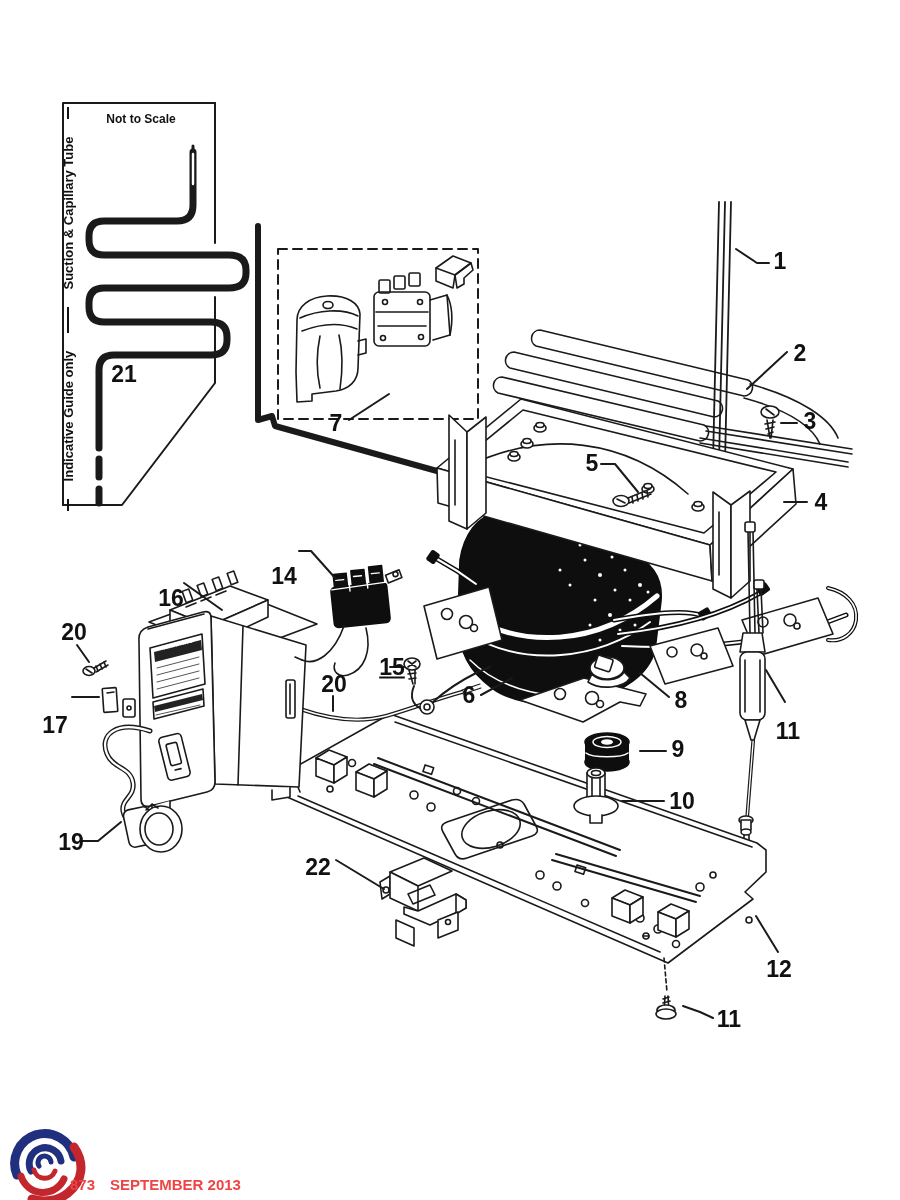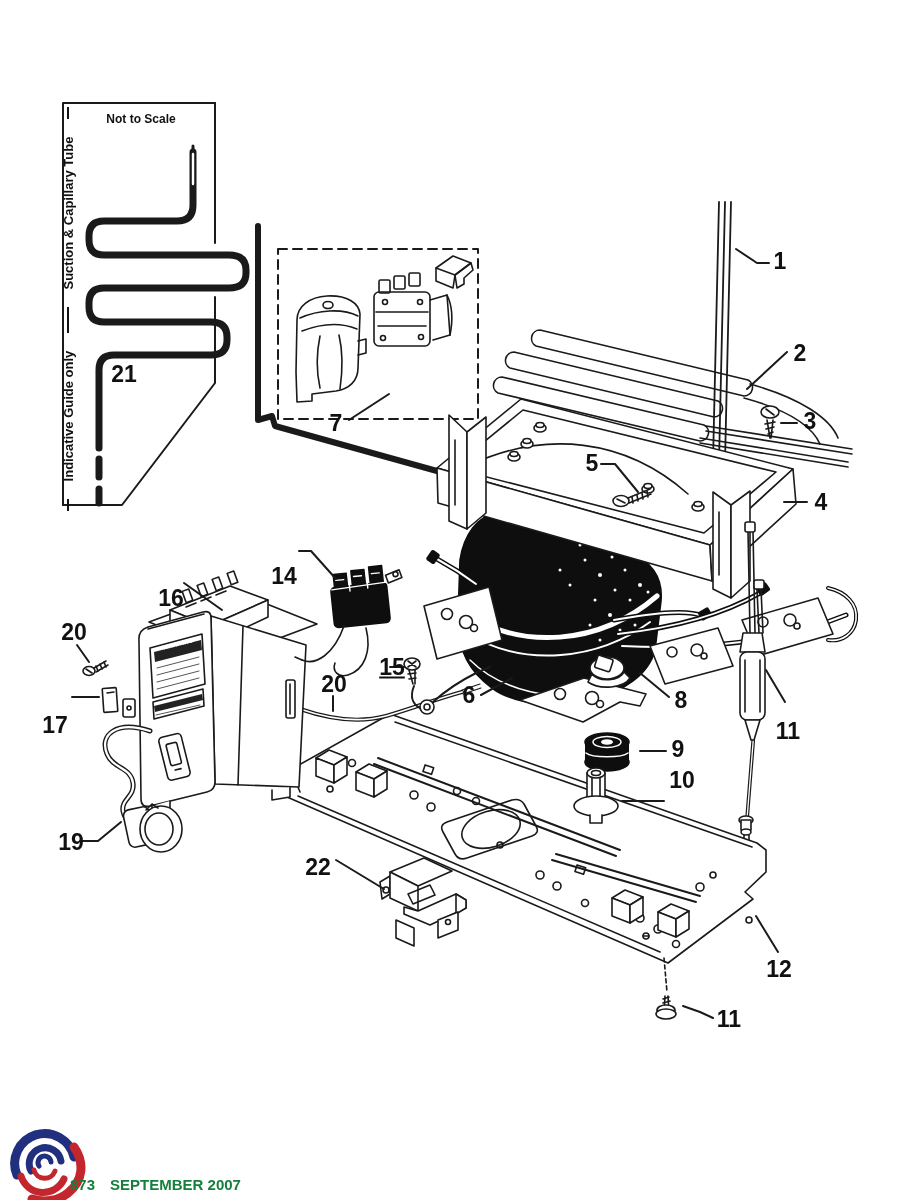--- a/index.html
+++ b/index.html
@@ -6,21 +6,21 @@
 html,body{margin:0;padding:0;background:#fff;}
 body{width:900px;height:1200px;font-family:"Liberation Sans",sans-serif;}
 .stage{position:relative;width:900px;height:1200px;background:#fff;overflow:hidden;}
 .stage svg{position:absolute;left:0;top:0;}
 .callout{position:absolute;transform:translate(-50%,-50%);font-weight:bold;font-size:23px;color:#111;line-height:1;white-space:nowrap;}
 .note{position:absolute;font-weight:bold;font-size:12px;color:#111;white-space:nowrap;}
 .vlabel{position:absolute;left:-134px;top:300px;width:404px;height:18px;display:flex;align-items:center;justify-content:space-between;gap:6px;transform:rotate(-90deg);font-weight:bold;font-size:13px;color:#111;white-space:nowrap;}
 .vlabel .dash{height:0;border-top:2.4px solid #111;}
 .d-sm{width:12px;} .d-md{width:26px;}
 .warning-txt{position:absolute;left:153px;top:641px;width:50px;text-align:center;transform:rotate(-14deg);font-size:6px;font-weight:bold;color:#fff;letter-spacing:.4px;}
-.footer-text{position:absolute;left:70px;top:1176px;display:flex;gap:15px;font-weight:bold;font-size:15px;color:#15803d;white-space:nowrap;}
+.footer-text{position:absolute;left:70px;top:1176px;display:flex;gap:15px;font-weight:bold;font-size:15px;color:#ef4444;white-space:nowrap;}
 </style>
 </head>
 <body>
 
 <div class="stage">
 
 <svg width="900" height="1200" viewBox="0 0 900 1200">
 <g stroke="#1a1a1a" fill="none" stroke-width="1.6" stroke-linecap="round" stroke-linejoin="round">
 
   <g>
@@ -440,32 +440,32 @@
 
 <div class="callout" style="left:780px;top:261px;">1</div>
 <div class="callout" style="left:800px;top:353px;">2</div>
 <div class="callout" style="left:810px;top:421px;">3</div>
 <div class="callout" style="left:821px;top:502px;">4</div>
 <div class="callout" style="left:592px;top:463px;">5</div>
 <div class="callout" style="left:469px;top:695px;">6</div>
 <div class="callout" style="left:336px;top:423px;">7</div>
 <div class="callout" style="left:681px;top:700px;">8</div>
 <div class="callout" style="left:678px;top:749px;">9</div>
-<div class="callout" style="left:682px;top:780px;">10</div>
+<div class="callout" style="left:682px;top:801px;">10</div>
 <div class="callout" style="left:788px;top:719px;margin-top:12px;">11</div>
 <div class="callout" style="left:779px;top:969px;">12</div>
 <div class="callout" style="left:729px;top:1019px;">11</div>
 <div class="callout" style="left:284px;top:576px;">14</div>
 <div class="callout" style="left:392px;top:667px;text-decoration:underline;">15</div>
 <div class="callout" style="left:171px;top:598px;">16</div>
 <div class="callout" style="left:55px;top:697px;margin-top:28px;">17</div>
 <div class="callout" style="left:74px;top:632px;">20</div>
 <div class="callout" style="left:71px;top:842px;">19</div>
 <div class="callout" style="left:334px;top:684px;">20</div>
 <div class="callout" style="left:124px;top:374px;">21</div>
 <div class="callout" style="left:318px;top:819px;margin-top:48px;">22</div>
 
 <div class="footer-text">
   <span>873</span>
-  <span>SEPTEMBER 2007</span>
+  <span>SEPTEMBER 2013</span>
 </div>
 
 </div>
 
 </body></html>

